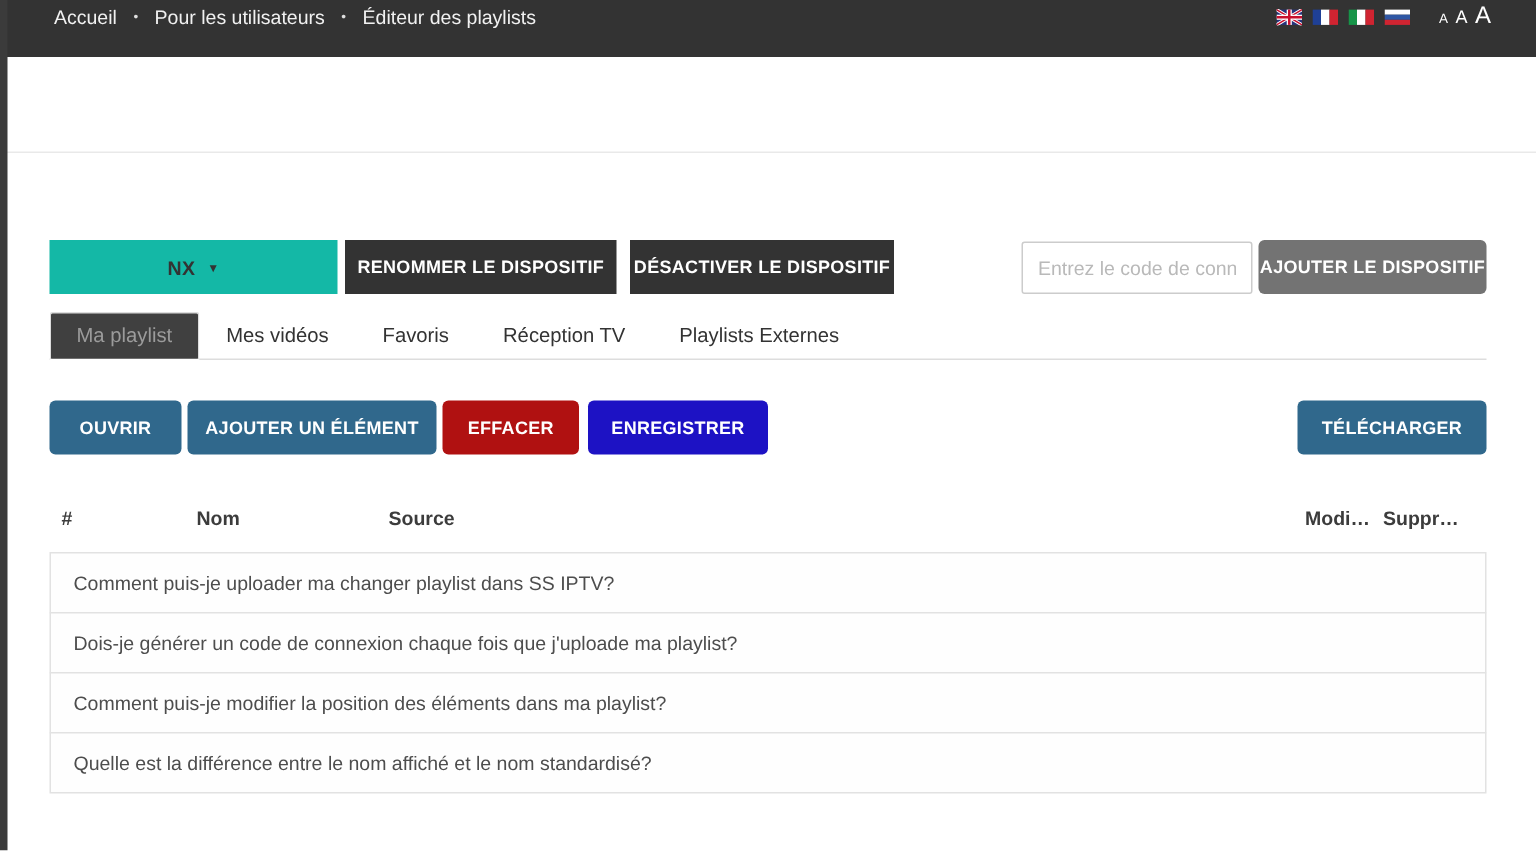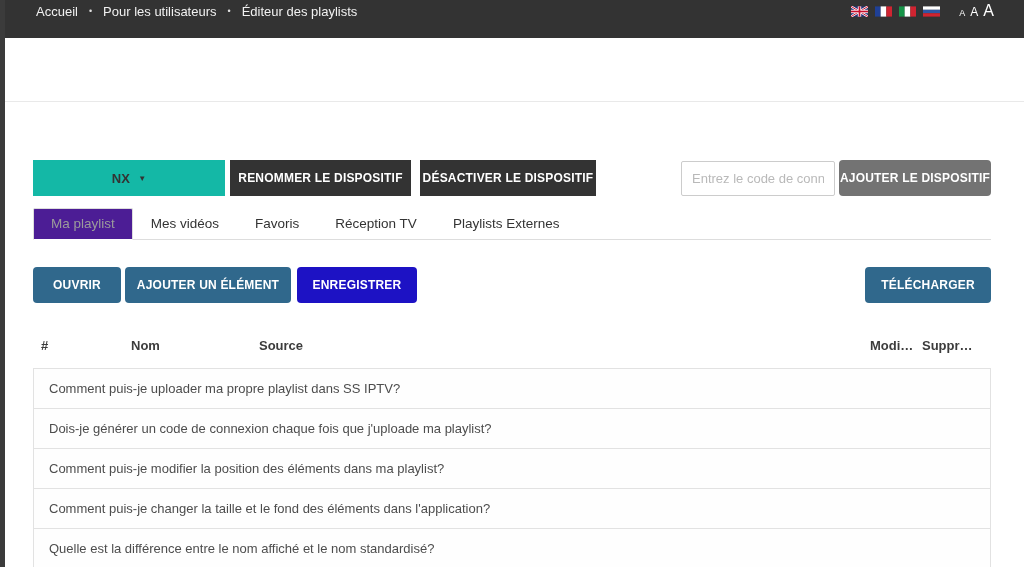--- a/index.html
+++ b/index.html
@@ -39,21 +39,21 @@
   .code-input { width:154px; height:35px; border:1px solid #ccc; border-radius:2px;
                 padding:0 10px; font-size:13px; color:#333;
                 font-family:"Liberation Sans", sans-serif; }
   .code-input::placeholder { color:#b9b9b9; }
   .btn-add { width:152px; margin-left:4px; background:#737373; color:#fff; border-radius:4px; }
 
   
   .tabs { margin-top:12px; display:flex; border-bottom:1px solid #ddd; align-items:flex-end; }
   .tab { padding:7px 17px 8px; font-size:13.5px; color:#333; cursor:pointer;
          border:1px solid transparent; margin-bottom:-1px; }
-  .tab.active { background:#4c1d95; border:1px solid #ddd; border-bottom-color:#fff;
+  .tab.active { background:#404040; border:1px solid #ddd; border-bottom-color:#fff;
                 border-radius:2px 2px 0 0; color:#9b9b9b; }
 
   
   .toolbar { margin-top:27px; display:flex; align-items:center; }
   .btn-r { border-radius:4px; }
   .btn-teal { background:#30688c; color:#fff; }
   .btn-red  { background:#b01111; color:#fff; }
   .btn-blue { background:#1d12c4; color:#fff; }
   .btn-open { width:88px; }
   .btn-additem { width:166px; margin-left:4px; }
@@ -143,34 +143,34 @@
     <div class="tab active">Ma playlist</div>
     <div class="tab">Mes vidéos</div>
     <div class="tab">Favoris</div>
     <div class="tab">Réception TV</div>
     <div class="tab">Playlists Externes</div>
   </div>
 
   <div class="toolbar">
     <button class="btn btn-r btn-teal btn-open">OUVRIR</button>
     <button class="btn btn-r btn-teal btn-additem">AJOUTER UN ÉLÉMENT</button>
+    <button class="btn btn-r btn-red btn-clear">EFFACER</button>
     <button class="btn btn-r btn-blue btn-save">ENREGISTRER</button>
     <div class="spacer"></div>
     <button class="btn btn-r btn-teal btn-download">TÉLÉCHARGER</button>
   </div>
 
   <div class="table-head">
     <div class="th-num">#</div>
     <div class="th-nom">Nom</div>
     <div class="th-src">Source</div>
     <div class="th-mod">Modi…</div>
     <div class="th-sup">Suppr…</div>
   </div>
 
   <div class="rows">
-    <div class="row">Comment puis-je uploader ma propre playlist dans SS IPTV?</div>
+    <div class="row">Comment puis-je uploader ma changer playlist dans SS IPTV?</div>
     <div class="row">Dois-je générer un code de connexion chaque fois que j'uploade ma playlist?</div>
     <div class="row">Comment puis-je modifier la position des éléments dans ma playlist?</div>
-    <div class="row">Comment puis-je changer la taille et le fond des éléments dans l'application?</div>
     <div class="row">Quelle est la différence entre le nom affiché et le nom standardisé?</div>
   </div>
 
 </div>
 
 </body></html>

